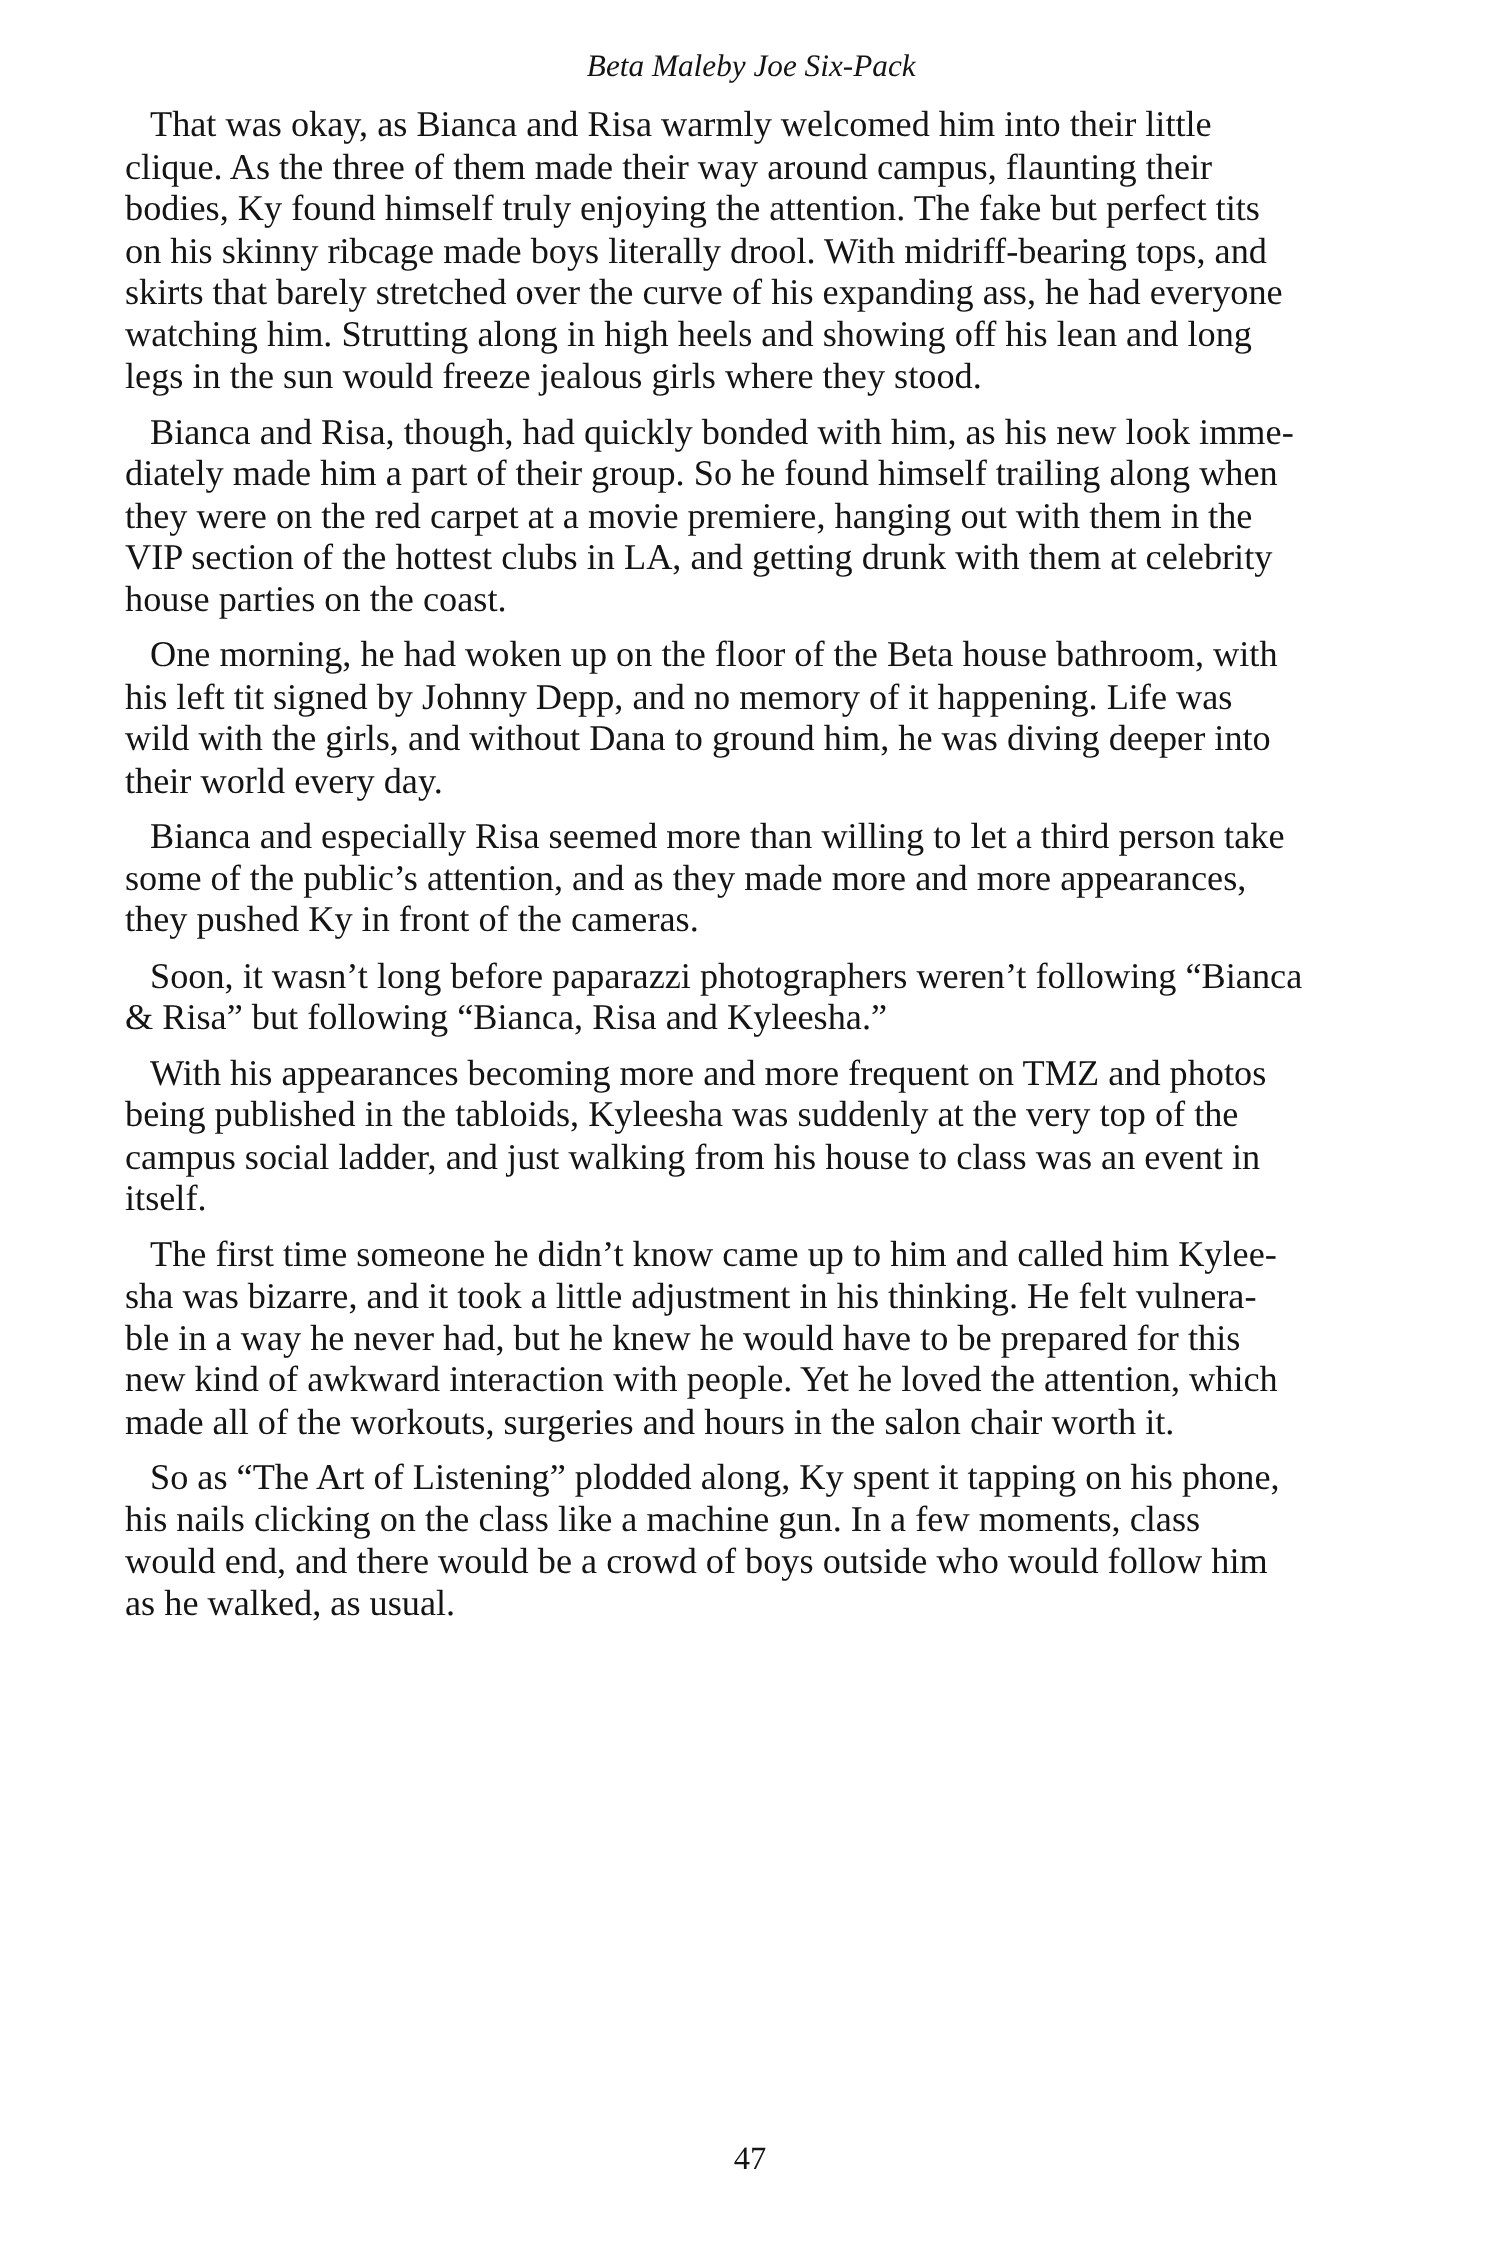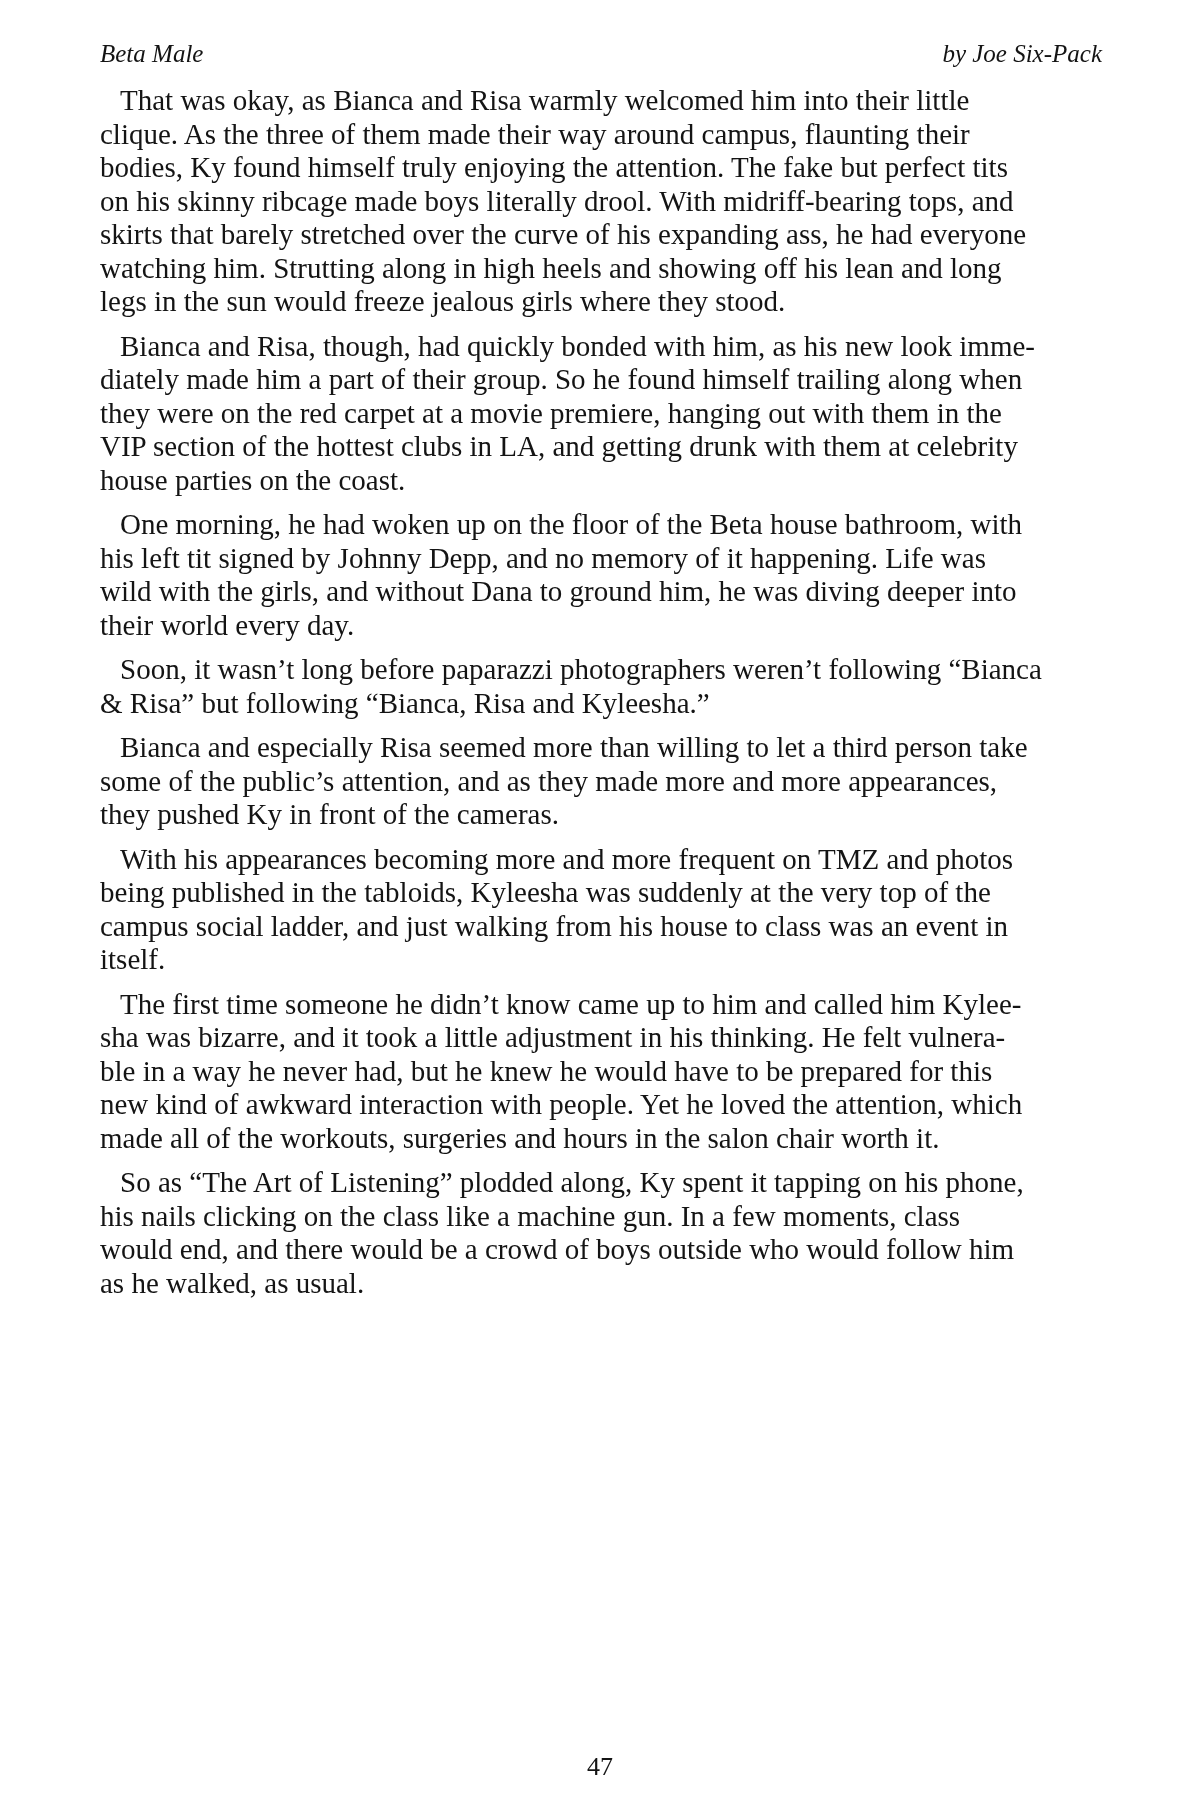--- a/index.html
+++ b/index.html
@@ -11,21 +11,21 @@
     color: #141414;
     font-family: "Liberation Serif", serif;
     overflow: hidden;
   }
   .page-header {
     position: absolute;
     top: 40px;
     left: 100px;
     width: 1002px;
     display: flex;
-    justify-content: space-between;
+    justify-content: center;
     font-style: italic;
     font-size: 25px;
     line-height: 28px;
   }
   .text-column {
     position: absolute;
     top: 84px;
     left: 100px;
     width: 1010px;
     font-size: 29px;
@@ -36,21 +36,20 @@
     text-indent: 20px;
     white-space: pre;
   }
   .page-number {
     position: absolute;
     top: 1712px;
     left: 0;
     width: 100%;
     text-align: center;
     font-size: 26px;
-    margin-top: 40px;
   }
 </style>
 </head>
 <body>
 
 <div class="page">
 
   <div class="page-header">
     <span>Beta Male</span>
     <span>by Joe Six-Pack</span>
@@ -66,25 +65,25 @@
 legs in the sun would freeze jealous girls where they stood.</p>
     <p>Bianca and Risa, though, had quickly bonded with him, as his new look imme-
 diately made him a part of their group. So he found himself trailing along when
 they were on the red carpet at a movie premiere, hanging out with them in the
 VIP section of the hottest clubs in LA, and getting drunk with them at celebrity
 house parties on the coast.</p>
     <p>One morning, he had woken up on the floor of the Beta house bathroom, with
 his left tit signed by Johnny Depp, and no memory of it happening. Life was
 wild with the girls, and without Dana to ground him, he was diving deeper into
 their world every day.</p>
-    <p>Soon, it wasn’t long before paparazzi photographers weren’t following “Bianca
-&amp; Risa” but following “Bianca, Risa and Kyleesha.”</p>
     <p>Bianca and especially Risa seemed more than willing to let a third person take
 some of the public’s attention, and as they made more and more appearances,
 they pushed Ky in front of the cameras.</p>
+    <p>Soon, it wasn’t long before paparazzi photographers weren’t following “Bianca
+&amp; Risa” but following “Bianca, Risa and Kyleesha.”</p>
     <p>With his appearances becoming more and more frequent on TMZ and photos
 being published in the tabloids, Kyleesha was suddenly at the very top of the
 campus social ladder, and just walking from his house to class was an event in
 itself.</p>
     <p>The first time someone he didn’t know came up to him and called him Kylee-
 sha was bizarre, and it took a little adjustment in his thinking. He felt vulnera-
 ble in a way he never had, but he knew he would have to be prepared for this
 new kind of awkward interaction with people. Yet he loved the attention, which
 made all of the workouts, surgeries and hours in the salon chair worth it.</p>
     <p>So as “The Art of Listening” plodded along, Ky spent it tapping on his phone,

